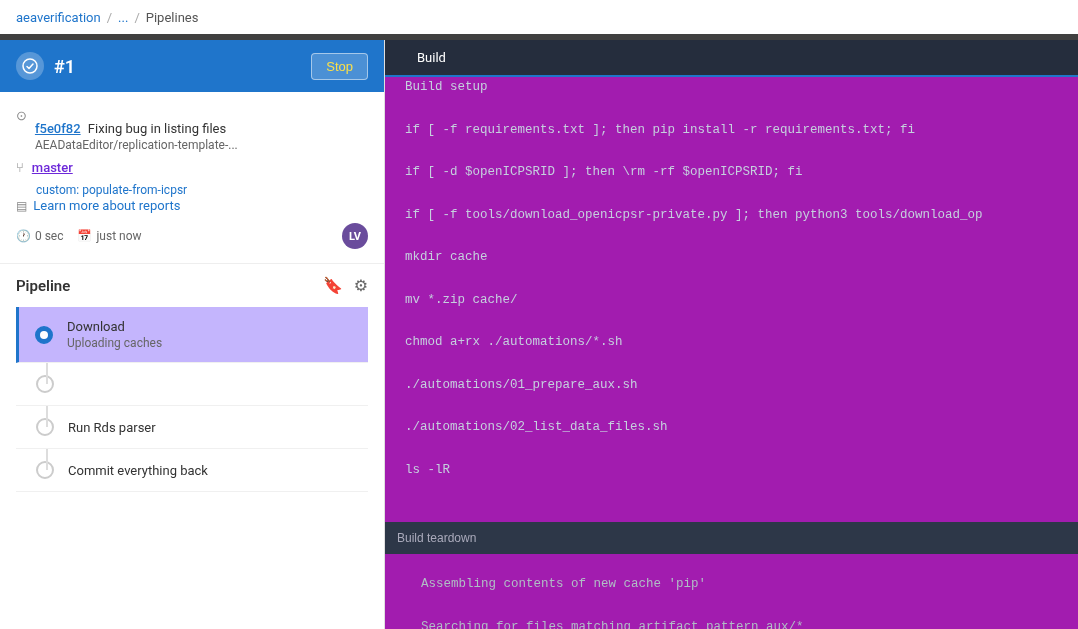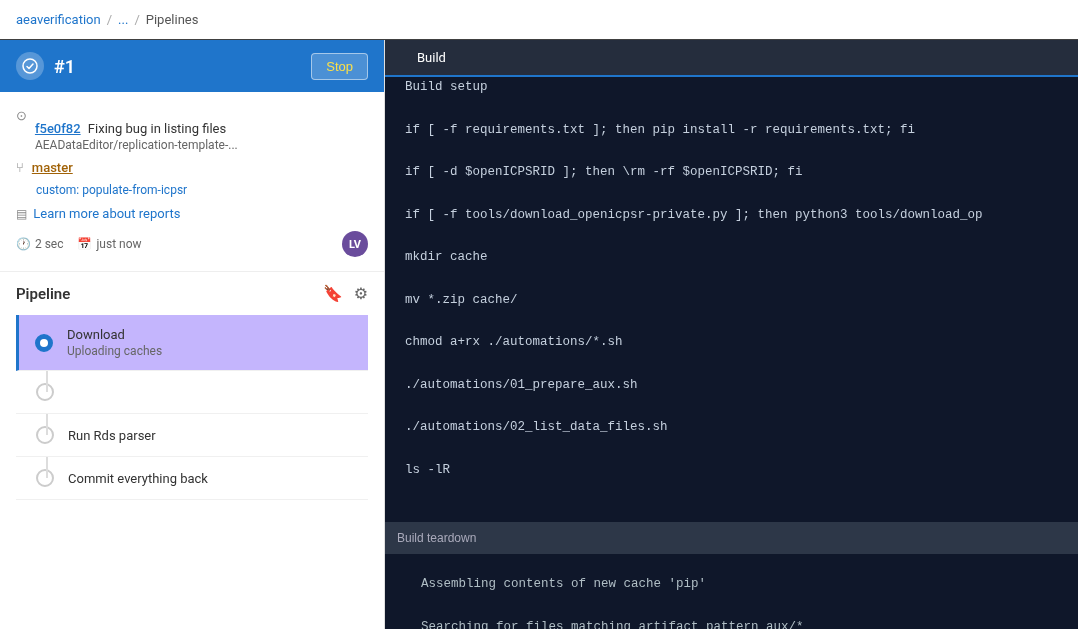--- a/index.html
+++ b/index.html
@@ -12,21 +12,21 @@
       flex-direction: column;
       overflow: hidden;
     }
 
     
     .breadcrumb {
       background: #fff;
       padding: 8px 16px;
       font-size: 13px;
       color: #555;
-      border-bottom: 1px solid #404040;
+      border-bottom: 6px solid #404040;
       display: flex;
       align-items: center;
       gap: 6px;
       height: 40px;
     }
     .breadcrumb a {
       color: #1f75cb;
       text-decoration: none;
     }
     .breadcrumb-sep { color: #aaa; }
@@ -105,24 +105,24 @@
     .commit-hash { color: #1f75cb; font-weight: 500; }
     .commit-msg { color: #333; margin-left: 4px; }
     .commit-file { color: #666; font-size: 12px; margin-top: 2px; }
     .branch-row {
       display: flex;
       align-items: center;
       gap: 8px;
       margin-bottom: 4px;
     }
     .branch-icon { color: #888; font-size: 13px; }
-    .branch-name { color: #a16207; font-size: 13px; font-weight: 500; }
+    .branch-name { color: #6d28d9; font-size: 13px; font-weight: 500; }
     .custom-row {
       margin-left: 20px;
-      margin-bottom: 8px;
+      margin-bottom: 0;
     }
     .custom-tag { color: #1f75cb; font-size: 12px; }
     .reports-row {
       display: flex;
       align-items: center;
       gap: 6px;
       margin-bottom: 10px;
     }
     .reports-icon { color: #888; font-size: 12px; }
     .reports-link { color: #1f75cb; font-size: 13px; text-decoration: none; }
@@ -222,21 +222,21 @@
       height: 8px;
       border-radius: 50%;
       background: #fff;
     }
     .stage-name { font-size: 13px; color: #333; }
     .stage-status { font-size: 12px; color: #666; margin-top: 2px; }
 
     
     .right-panel {
       flex: 1;
-      background: #0f172a;
+      background: #a21caf;
       display: flex;
       flex-direction: column;
       overflow: hidden;
     }
     .terminal-tab-bar {
       background: #252d3d;
       border-bottom: 2px solid #1f75cb;
       padding: 0 16px;
       display: flex;
     }
@@ -327,21 +327,21 @@
 
       <div class="reports-row">
         <span class="reports-icon">▤</span>
         <a href="#" class="reports-link">Learn more about reports</a>
       </div>
 
       <div class="meta-row">
         <div class="meta-left">
           <div class="meta-item">
             <span class="meta-icon">🕐</span>
-            <span>2 sec</span>
+            <span>0 sec</span>
           </div>
           <div class="meta-item">
             <span class="meta-icon">📅</span>
             <span>just now</span>
           </div>
         </div>
         <div class="avatar">LV</div>
       </div>
     </div>
 

